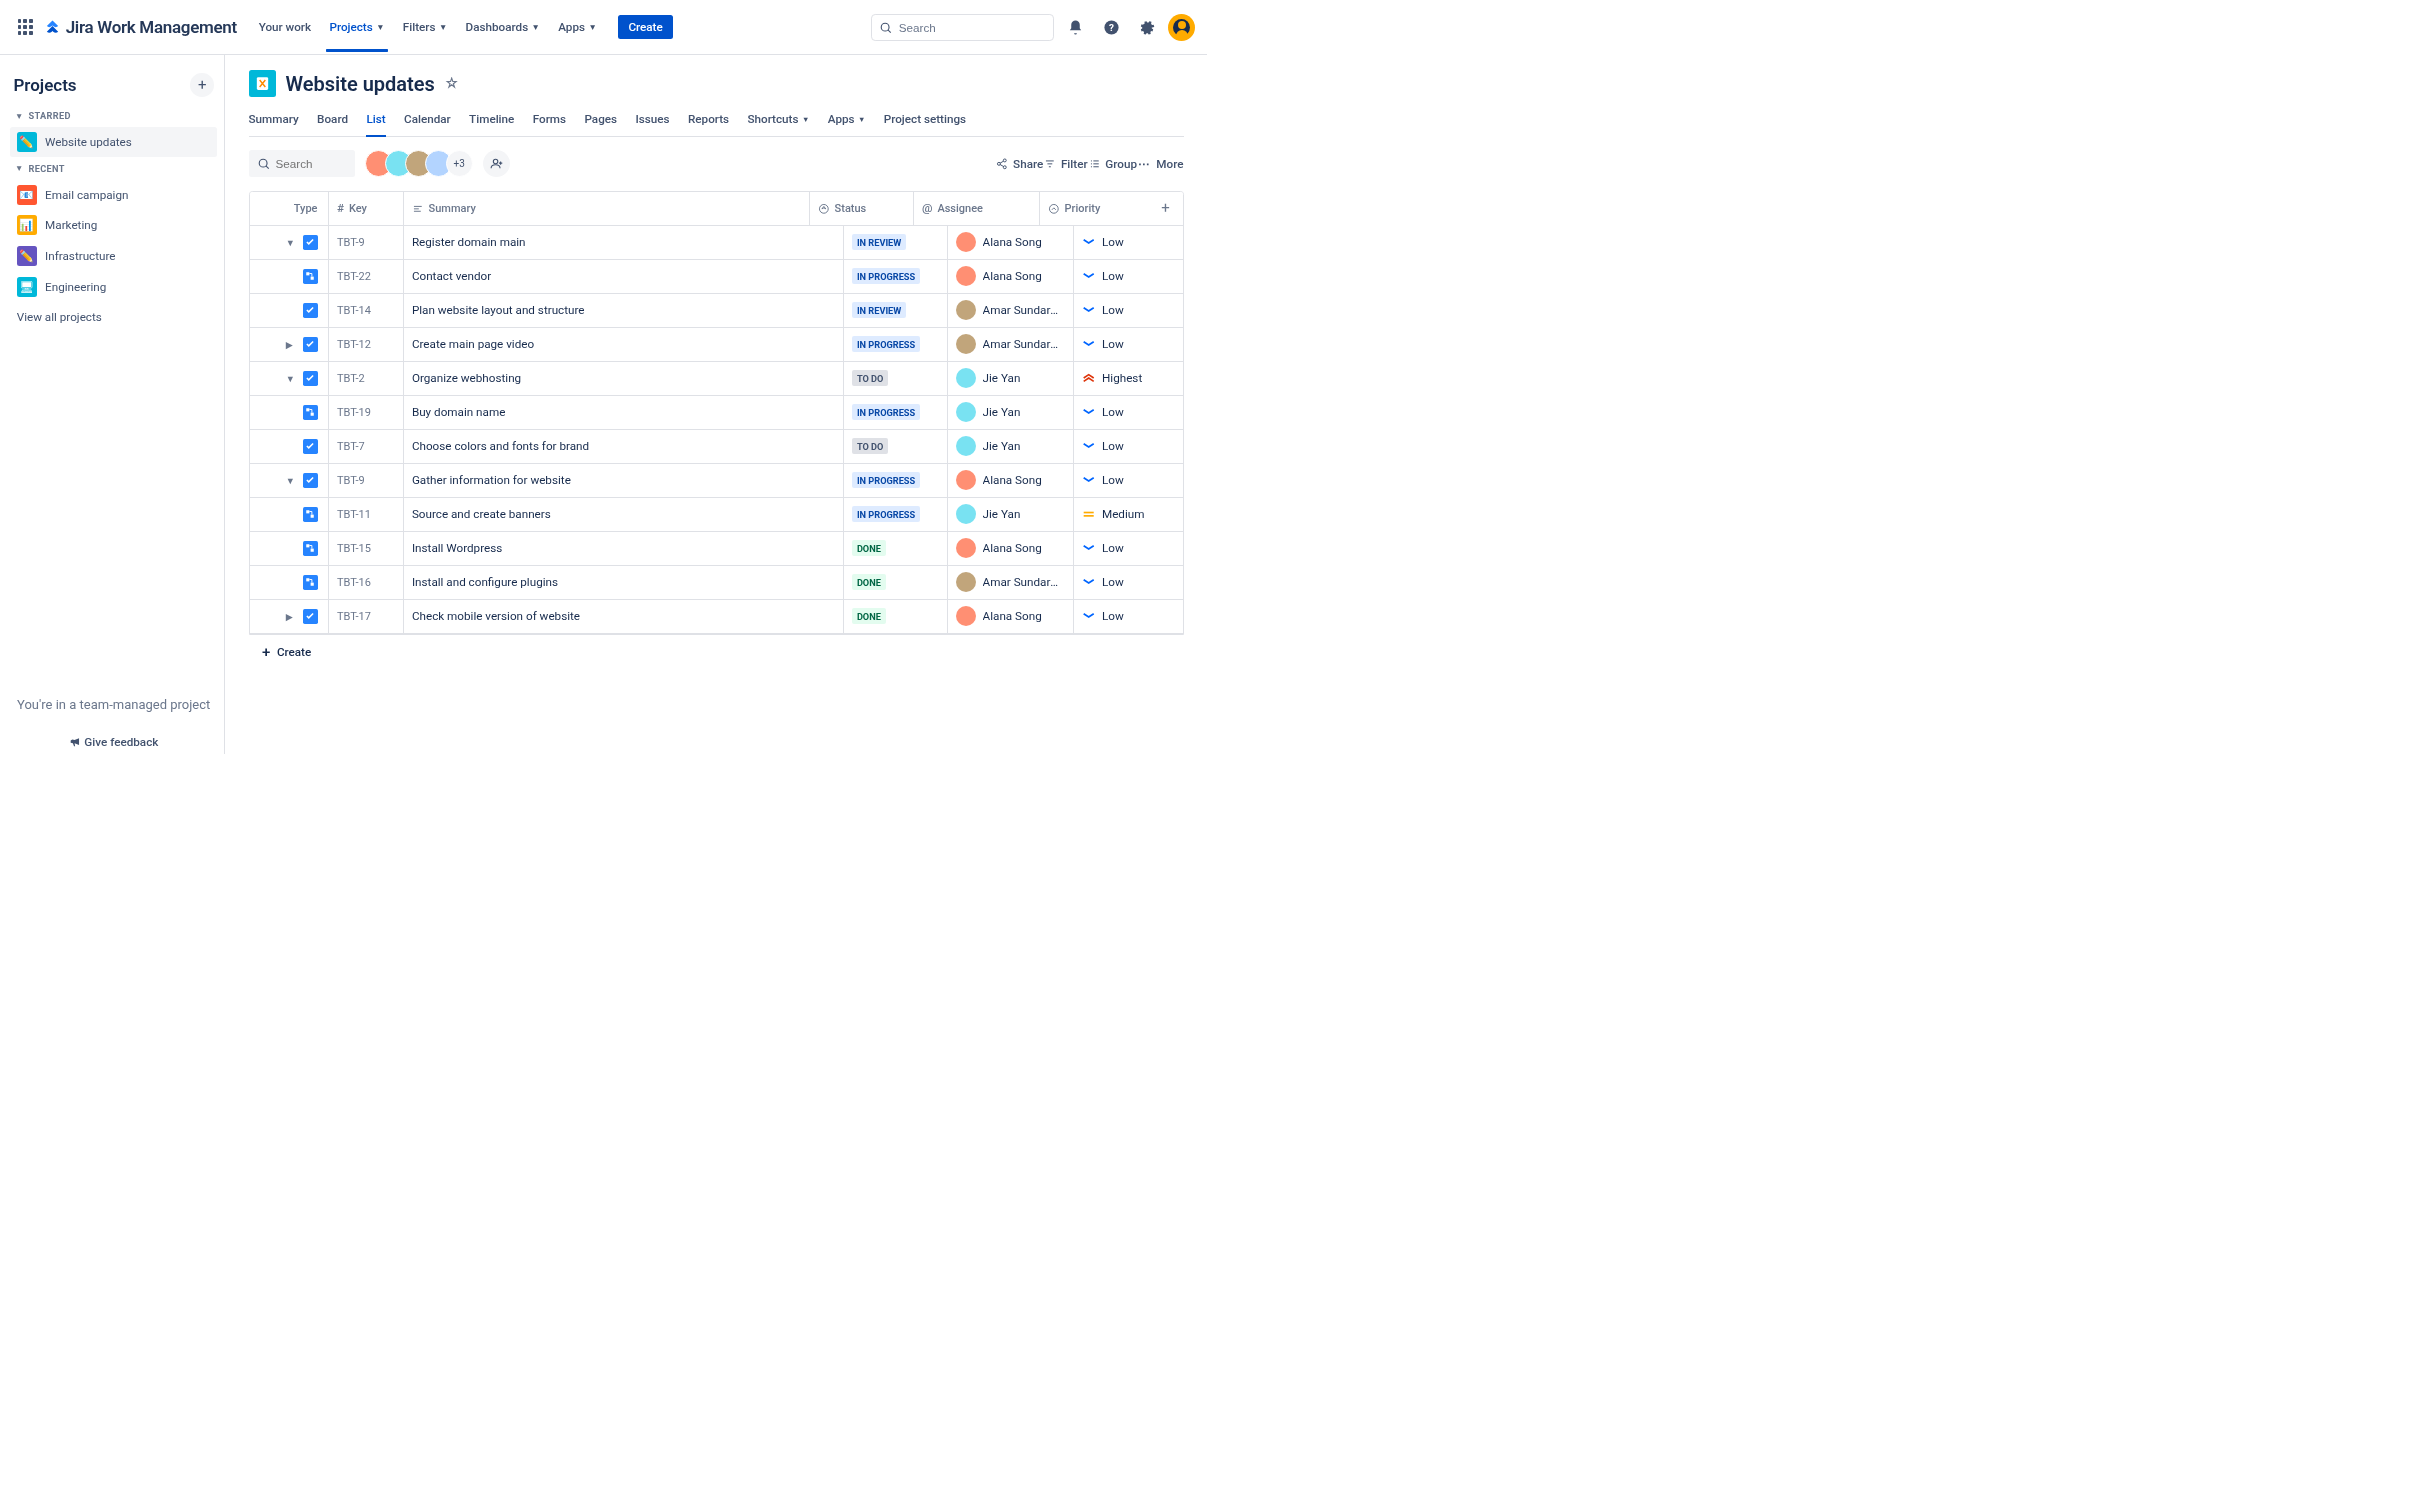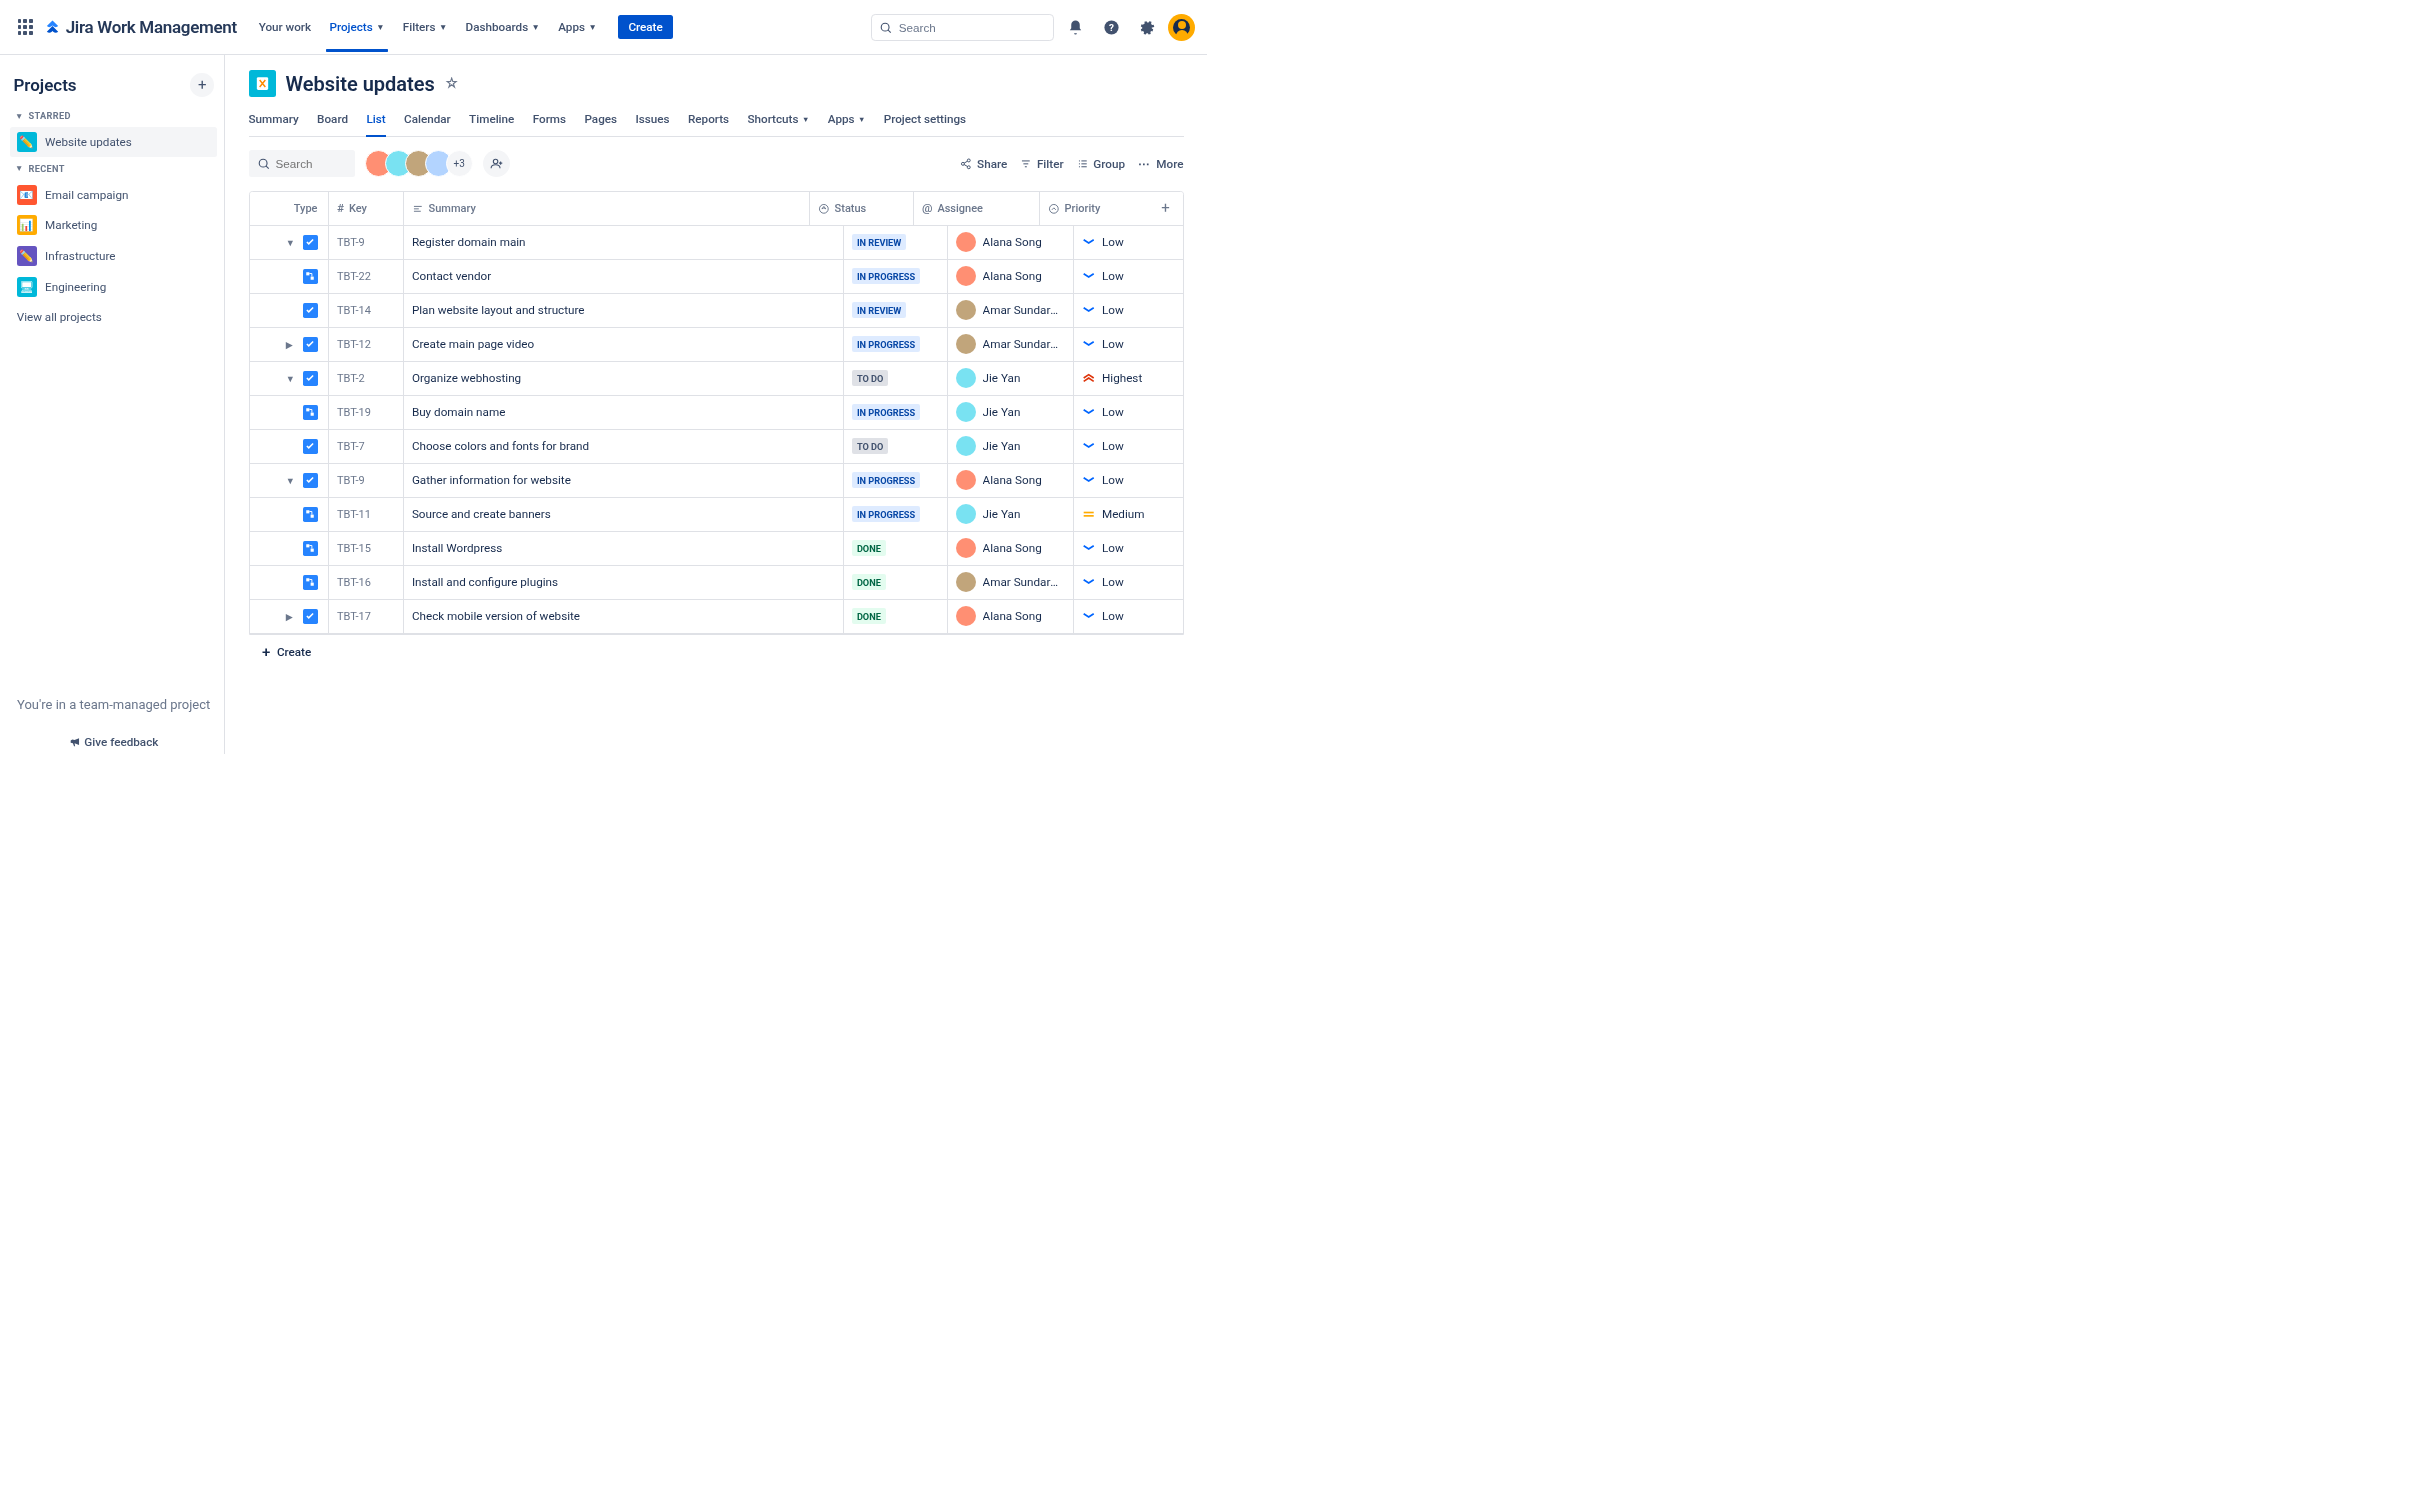--- a/index.html
+++ b/index.html
@@ -64,21 +64,21 @@
 
 .toolbar { display: flex; align-items: center; margin-bottom: 13.4px; }
 .tb-search { position: relative; margin-right: 10px; }
 .tb-search input { width: 106px; height: 27px; border: none; background: #F4F5F7; border-radius: 2.5px; padding: 0 8.4px 0 27px; font-size: 11.7px; }
 .tb-search .sicon { position: absolute; left: 8.4px; top: 6.7px; color: #42526E; }
 .avatar-stack { display: flex; align-items: center; }
 .avatar-stack .av { width: 27px; height: 27px; border-radius: 50%; border: 1.7px solid #fff; margin-left: -6.7px; background-size: cover; background-position: center; cursor: pointer; }
 .avatar-stack .av:first-child { margin-left: 0; }
 .avatar-stack .more { width: 27px; height: 27px; border-radius: 50%; border: 1.7px solid #fff; margin-left: -6.7px; background: #F4F5F7; display: flex; align-items: center; justify-content: center; font-size: 10px; color: #42526E; cursor: pointer; }
 .add-member { width: 27px; height: 27px; border-radius: 50%; background: #F4F5F7; margin-left: 10px; display: flex; align-items: center; justify-content: center; color: #42526E; cursor: pointer; font-size: 11.7px; }
-.tb-right { margin-left: auto; display: flex; gap: 13px; }
+.tb-right { margin-left: auto; display: flex; gap: 1px; }
 .tb-btn { display: flex; align-items: center; gap: 5px; font-size: 11.7px; font-weight: 500; color: #42526E; cursor: pointer; }
 
 
 .table { border: 0.8px solid #DFE1E6; border-radius: 3.4px 3.4px 0 0; overflow: hidden; }
 .thead, .trow { display: flex; align-items: center; border-bottom: 0.8px solid #DFE1E6; }
 .thead { height: 34px; background: #fff; }
 .trow { height: 34px; }
 .col { padding: 0 8.4px; display: flex; align-items: center; border-right: 0.8px solid #DFE1E6; height: 100%; }
 .col-type { width: 79px; justify-content: flex-end; gap: 5px; padding-right: 10px; }
 .col-key { width: 75px; }

